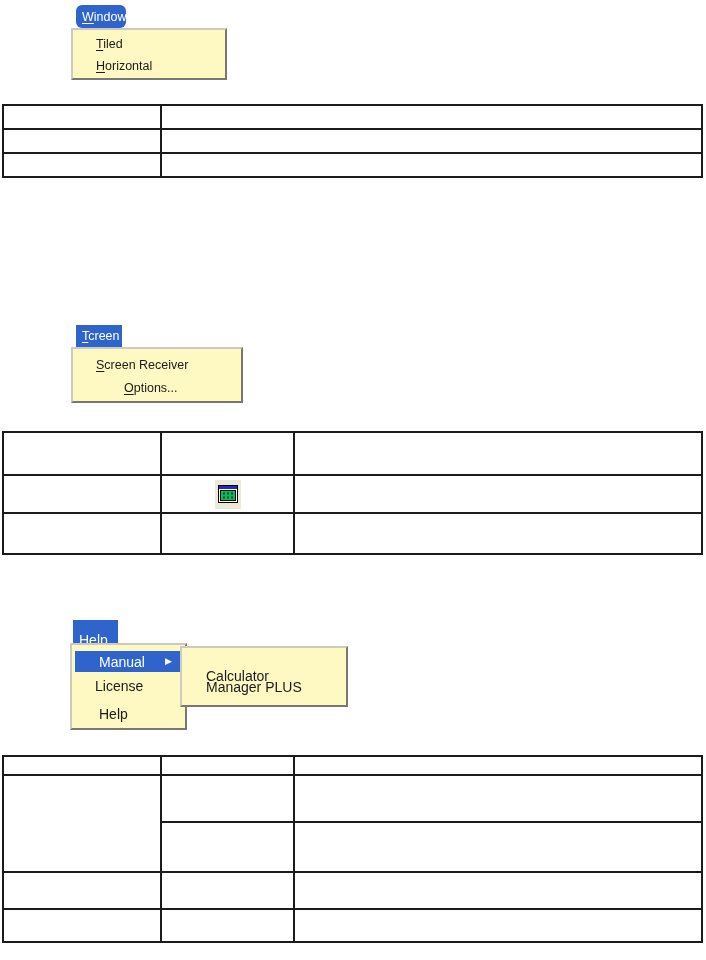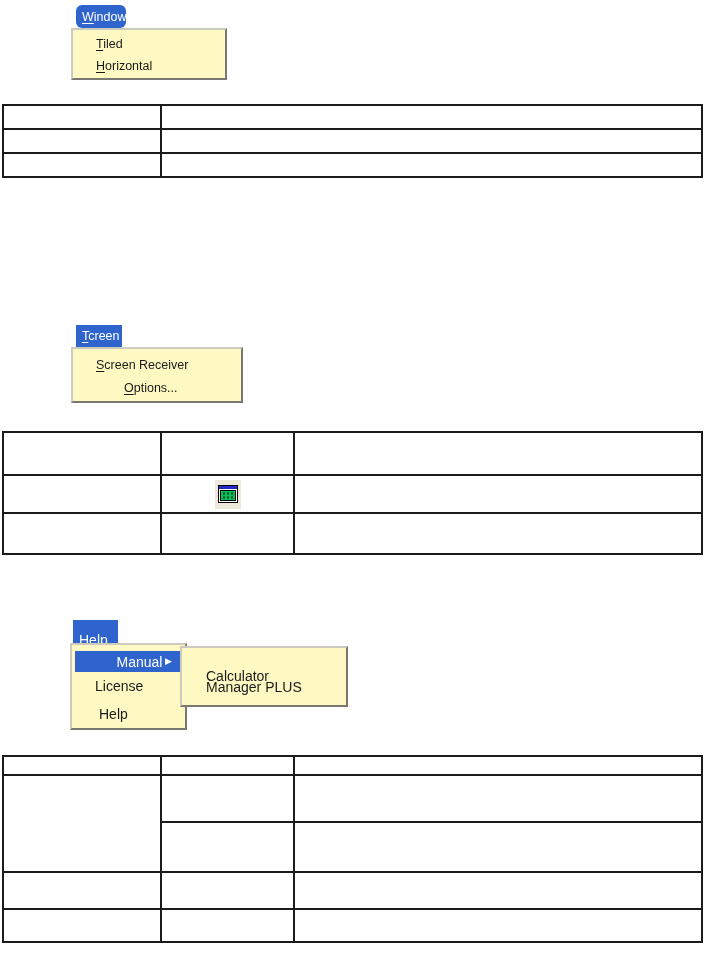--- a/index.html
+++ b/index.html
@@ -29,21 +29,21 @@
   #tools-box .menu-item { position:absolute; left:23px; font-size:12.5px; }
   #tools-item-0 { top:9px; }
   #tools-item-1 { top:32px;margin-left:28px; }
 
   
   #help-tab { left:73px; top:620px; width:45px; height:40px; font-size:14px; }
   #help-box { left:70px; top:643px; width:117px; height:87px; }
   #help-box .menu-item { position:absolute; font-size:14px; }
   #help-item-manual { left:3px; top:6px; right:5px; height:21px;
       background:#2e64cc; color:#fff; display:flex; align-items:center;
-      padding-left:24px;justify-content:center; }
+      padding-left:24px; }
   #help-item-manual .submenu-arrow { position:absolute; right:8px; top:4px;
       font-size:9px; line-height:13px; color:#fff; }
   #help-item-license { left:23px; top:33px; }
   #help-item-about  { left:27px; top:61px; }
 
   #help-submenu { left:180px; top:646px; width:168px; height:61px; z-index:5; }
   #help-submenu .menu-item { position:absolute; left:24px; font-size:14px; }
   #submenu-item-0 { top:20px; }
   #submenu-item-1 { top:31px;text-align:right; }
 

